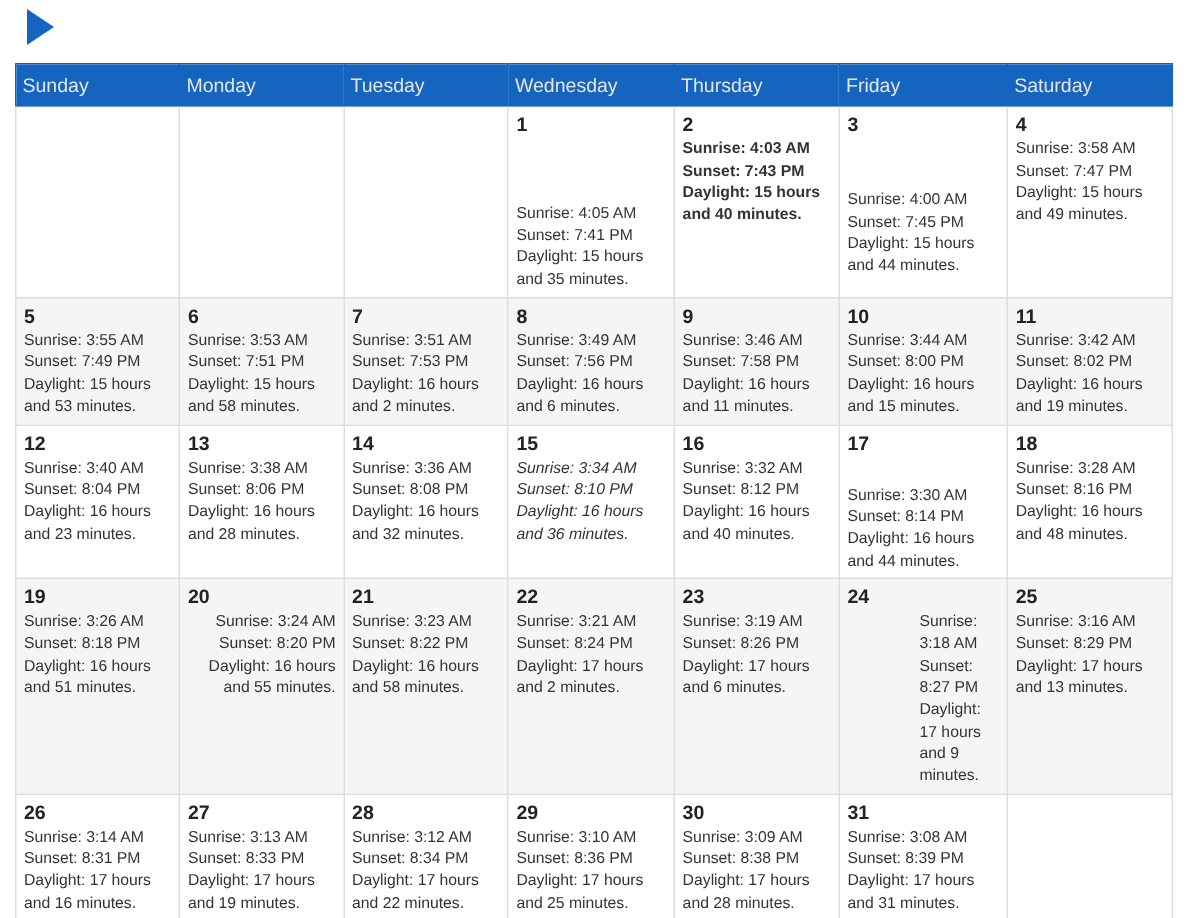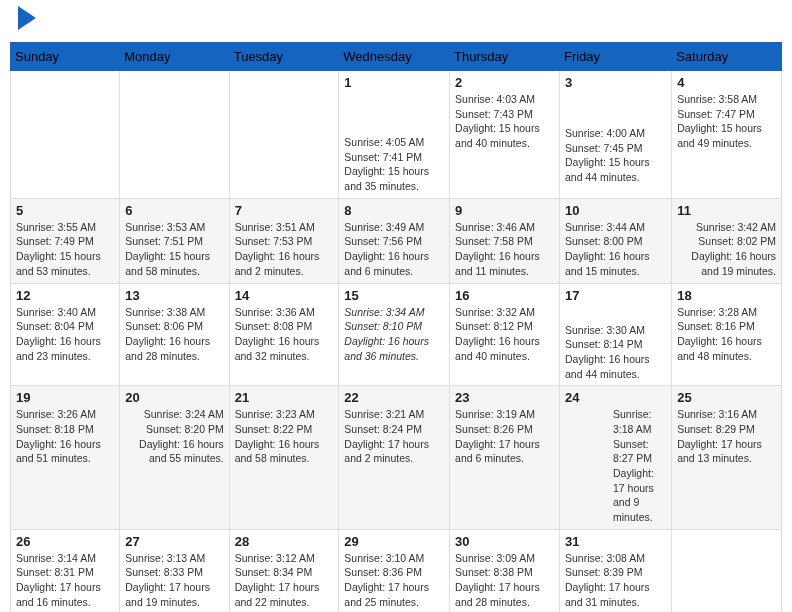--- a/index.html
+++ b/index.html
@@ -48,21 +48,21 @@
       font-size: 16px;
       color: #555;
     }
     .calendar {
       width: 100%;
       border-collapse: collapse;
       font-size: 11px;
     }
     .calendar th {
       background-color: #1565c0;
-      color: #000000;
+      color: #e5e5e5;
       padding: 6px 4px;
       text-align: left;
       font-size: 13px;
       font-weight: normal;
       border: 1px solid #1565c0;
     }
     .calendar td {
       vertical-align: top;
       padding: 4px 5px;
       border: 1px solid #ddd;
@@ -126,21 +126,21 @@
         <td class="empty-cell"></td>
         <td>
           <div class="day-number">1</div>
           <div class="day-info" style="white-space: pre-line; margin-top: 45px;">Sunrise: 4:05 AM
 Sunset: 7:41 PM
 Daylight: 15 hours
 and 35 minutes.</div>
         </td>
         <td>
           <div class="day-number">2</div>
-          <div class="day-info" style="white-space: pre-line;">Sunrise: 4:03 AM
+          <div class="day-info" style="white-space: pre-line; font-weight: bold;">Sunrise: 4:03 AM
 Sunset: 7:43 PM
 Daylight: 15 hours
 and 40 minutes.</div>
         </td>
         <td>
           <div class="day-number">3</div>
           <div class="day-info" style="white-space: pre-line; margin-top: 36px;">Sunrise: 4:00 AM
 Sunset: 7:45 PM
 Daylight: 15 hours
 and 44 minutes.</div>
@@ -191,21 +191,21 @@
         </td>
         <td>
           <div class="day-number">10</div>
           <div class="day-info" style="white-space: pre-line;">Sunrise: 3:44 AM
 Sunset: 8:00 PM
 Daylight: 16 hours
 and 15 minutes.</div>
         </td>
         <td>
           <div class="day-number">11</div>
-          <div class="day-info" style="white-space: pre-line; text-align: right;">Sunrise: 3:42 AM
+          <div class="day-info" style="white-space: pre-line;">Sunrise: 3:42 AM
 Sunset: 8:02 PM
 Daylight: 16 hours
 and 19 minutes.</div>
         </td>
       </tr>
       <tr>
         <td>
           <div class="day-number">12</div>
           <div class="day-info" style="white-space: pre-line;">Sunrise: 3:40 AM
 Sunset: 8:04 PM

